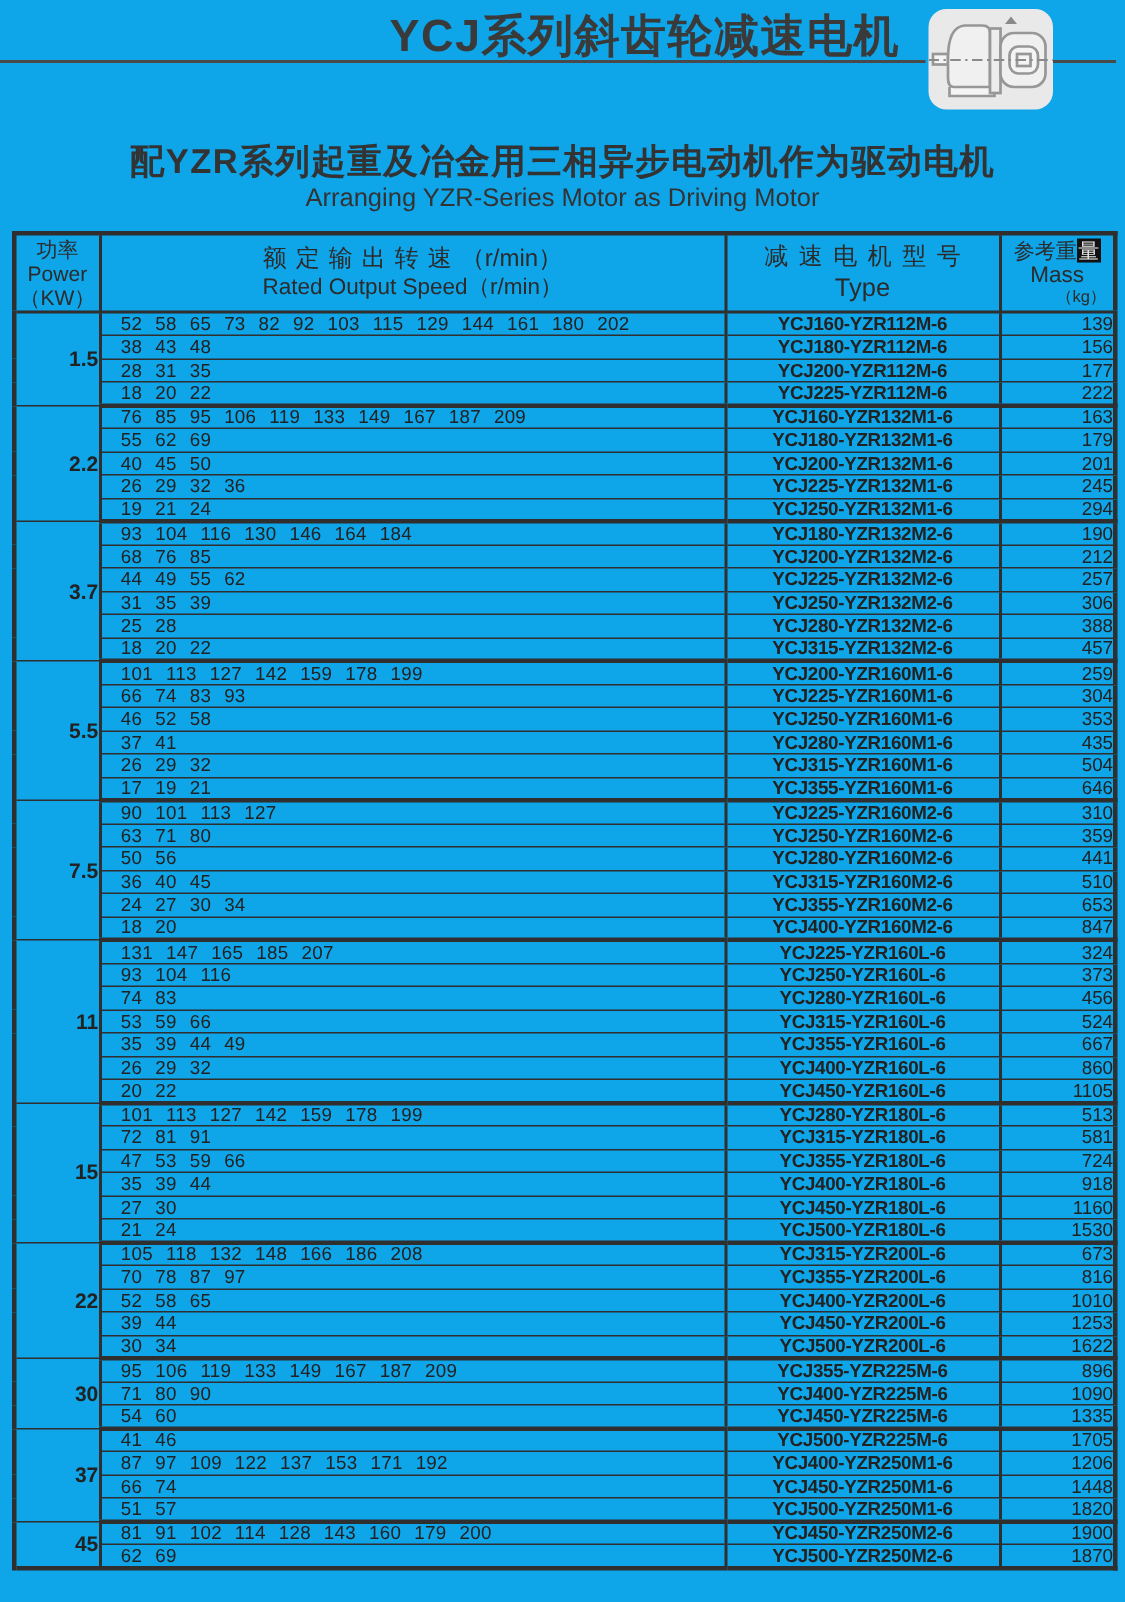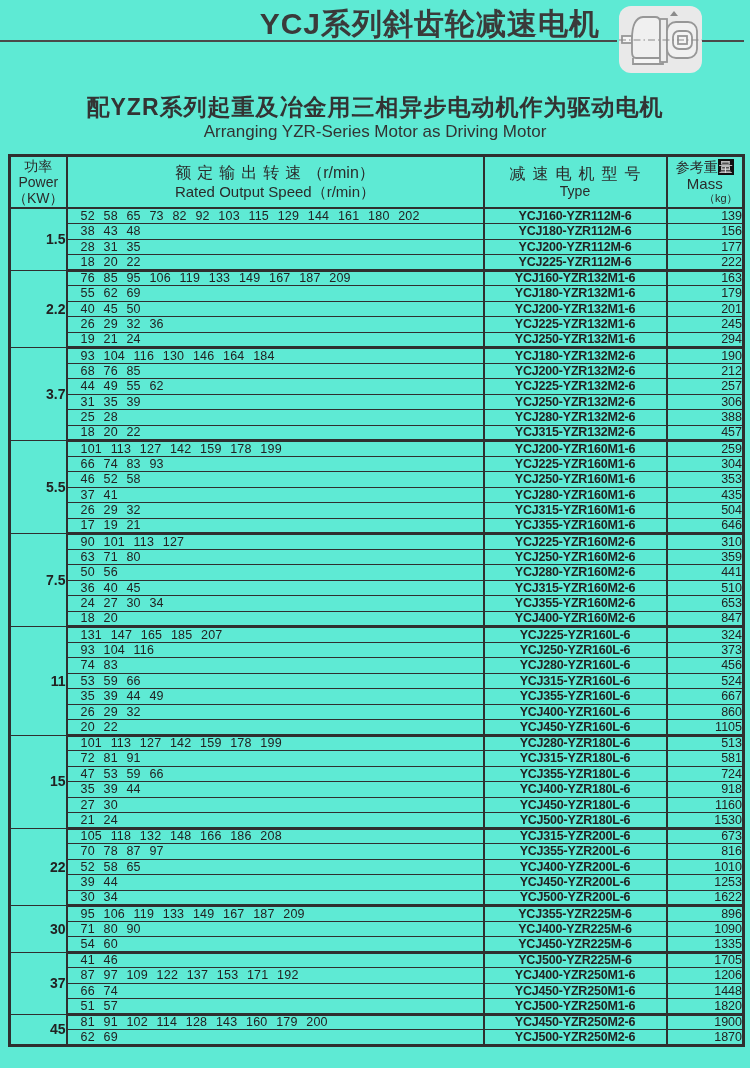--- a/index.html
+++ b/index.html
@@ -2,21 +2,21 @@
 <html style="--border: #2f2f2f; --icon-bg: #e9e9e9;"><head>
 <meta charset="utf-8">
 <style>
   * { margin:0; padding:0; box-sizing:border-box; }
   html,body { background:#ffffff; }
   body {
     width:750px; height:1068px; overflow:hidden;
     font-family:"Liberation Sans", sans-serif;
     color:#2b2b2b;
   }
-  .page { position:relative; width:750px; height:1068px; background:#5eead4; }
+  .page { position:relative; width:750px; height:1068px; background:#0ea5e9; }
 
   
   .title-zh {
     position:absolute; top:4px; right:150px;
     font-size:30px; font-weight:bold; letter-spacing:1px; color:#3a3a3a;
     white-space:nowrap;
   }
   .title-rule {
     position:absolute; top:40px; left:0; width:617px; height:2px; background:#4a4a4a;
   }
@@ -59,21 +59,21 @@
     border:2px solid var(--border,#2f2f2f);
     border-bottom-width:2px;
     height:46px; vertical-align:middle; text-align:center;
     font-weight:normal; color:#2b2b2b; padding:1px 0; line-height:1.15;
     overflow:hidden; position:relative;
   }
   .hdr-power div { font-size:14px; }
   .hdr-zh-spaced { font-size:16px; letter-spacing:6px; text-indent:6px; }
   .hdr-speed-en { font-size:15px; }
   .hdr-type-zh { font-size:16px; letter-spacing:7px; text-indent:7px; }
-  .hdr-type-en { font-size:14px; }
+  .hdr-type-en { font-size:17px; }
   .hdr-mass-zh { font-size:14px; white-space:nowrap; }
   .hdr-mass-en { font-size:15px; }
   .hdr-mass-kg { font-size:11px;padding-left:32px; }
   .artifact-char { background:#111; color:#e8e8e8; padding:0 1px; }
 
   .spec-table td {
     border:1px solid var(--border,#2f2f2f);
     height:15.5px; padding:0; font-size:12.5px; line-height:13px;
     vertical-align:middle; color:#222; overflow:hidden; white-space:nowrap;
   }

